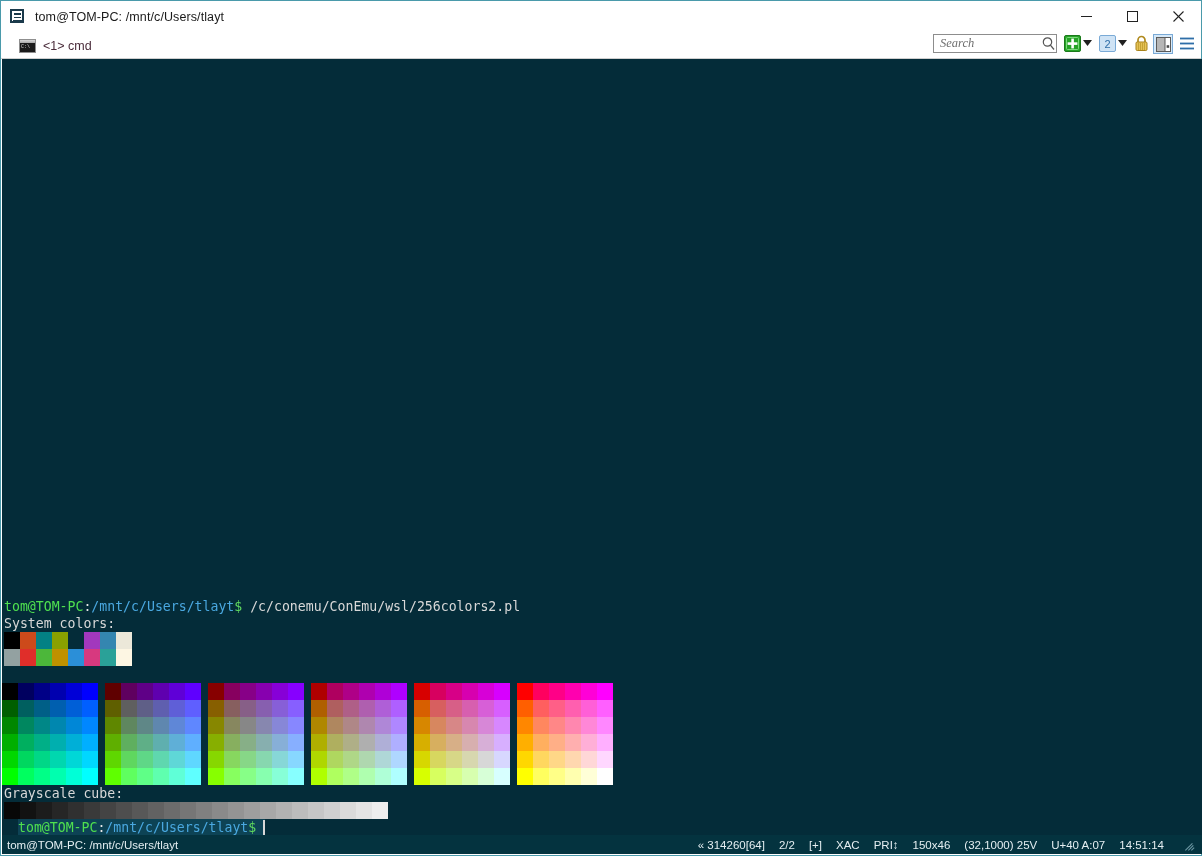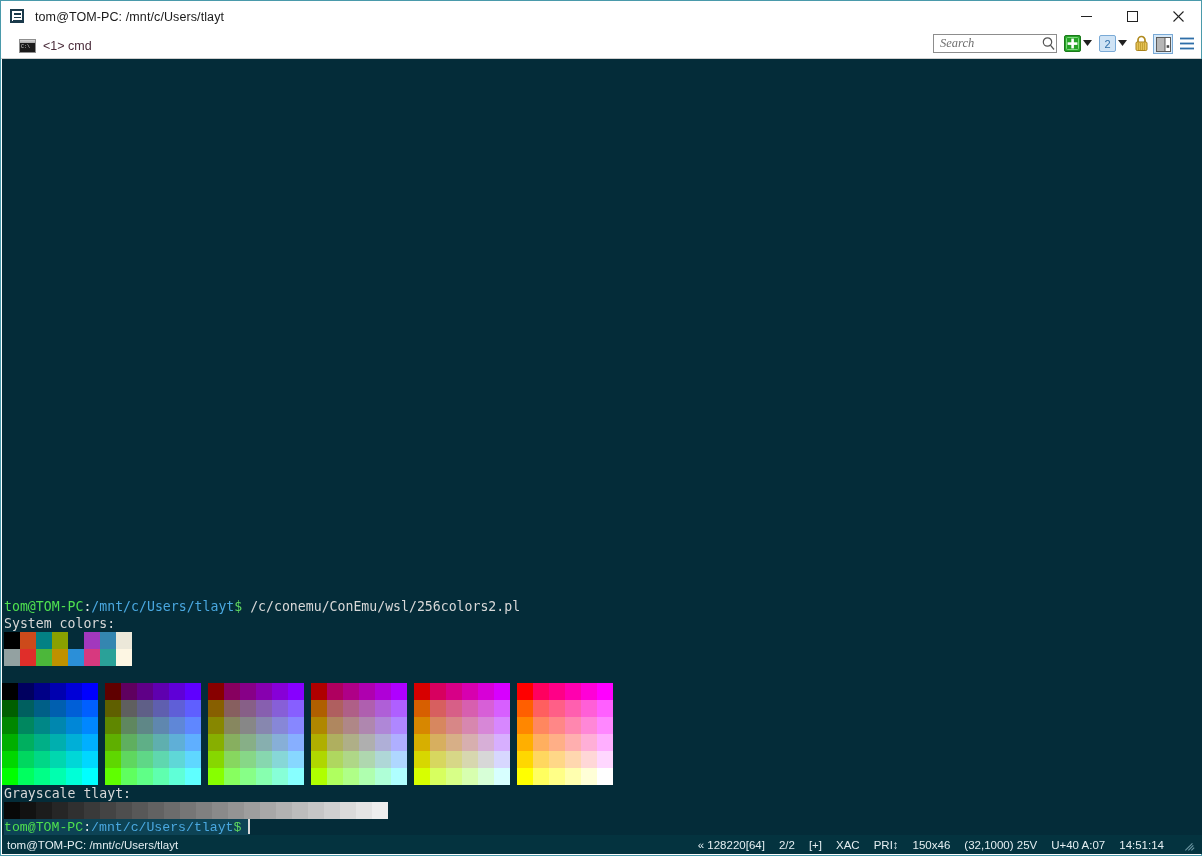--- a/index.html
+++ b/index.html
@@ -181,23 +181,22 @@
   .cube-wrap { display: flex; padding-left: 0px; }
   .cube-block { display: flex; flex-direction: column; margin-right: 7px; }
   .cube-row { display: flex; height: 17px; }
   .cube-cell { width: 16px; height: 17px; }
 
   .gray-row { display: flex; height: 17px; padding-left: 2px; }
   .gray-cell { width: 16px; height: 17px; }
 
   
   #prompt-line {
-    height: 17px; white-space: pre; padding-left: 2px;
+    height: 17px; white-space: pre; padding-left: 16px;
     position: relative;
-    font-family: Liberation Mono, monospace;
   }
   #prompt-hl {
     background: #0d4355;
     display: inline-block;
   }
   #cursor {
     display: inline-block;
     width: 2px; height: 15px;
     background: #d8d8d8;
     vertical-align: -3px;
@@ -673,21 +672,21 @@
               <div class="cube-cell" style="background: rgb(255, 255, 0);"></div>
               <div class="cube-cell" style="background: rgb(255, 255, 95);"></div>
               <div class="cube-cell" style="background: rgb(255, 255, 135);"></div>
               <div class="cube-cell" style="background: rgb(255, 255, 175);"></div>
               <div class="cube-cell" style="background: rgb(255, 255, 215);"></div>
               <div class="cube-cell" style="background: rgb(255, 255, 255);"></div>
             </div>
           </div>
         </div>
 
-      <div class="tline c-grey">Grayscale tlayt:</div>
+      <div class="tline c-grey">Grayscale cube:</div>
       <div class="gray-row" id="grayrow">
           <div class="gray-cell" style="background: rgb(8, 8, 8);"></div>
           <div class="gray-cell" style="background: rgb(18, 18, 18);"></div>
           <div class="gray-cell" style="background: rgb(28, 28, 28);"></div>
           <div class="gray-cell" style="background: rgb(38, 38, 38);"></div>
           <div class="gray-cell" style="background: rgb(48, 48, 48);"></div>
           <div class="gray-cell" style="background: rgb(58, 58, 58);"></div>
           <div class="gray-cell" style="background: rgb(68, 68, 68);"></div>
           <div class="gray-cell" style="background: rgb(78, 78, 78);"></div>
           <div class="gray-cell" style="background: rgb(88, 88, 88);"></div>
@@ -709,21 +708,21 @@
         </div>
 
       <div id="prompt-line"><span id="prompt-hl"><span class="c-green">tom@TOM-PC</span><span class="c-white">:</span><span class="c-cyan">/mnt/c/Users/tlayt</span><span class="c-green2">$</span><span id="cursor"></span></span></div>
 
     </div>
   </div>
 
   <div id="statusbar">
     <div id="status-left">tom@TOM-PC: /mnt/c/Users/tlayt</div>
     <div id="status-right">
-      <span class="sgrp">« 128220[64]</span>
+      <span class="sgrp">« 314260[64]</span>
       <span class="sgrp">2/2</span>
       <span class="sgrp">[+]</span>
       <span class="sgrp">XAC</span>
       <span class="sgrp">PRI↕</span>
       <span class="sgrp">150x46</span>
       <span class="sgrp">(32,1000) 25V</span>
       <span class="sgrp">U+40 A:07</span>
       <span class="sgrp">14:51:14</span>
       <span class="grip">
         <i style="left:3px; top:12px; width:10px; transform:rotate(-45deg);"></i>

